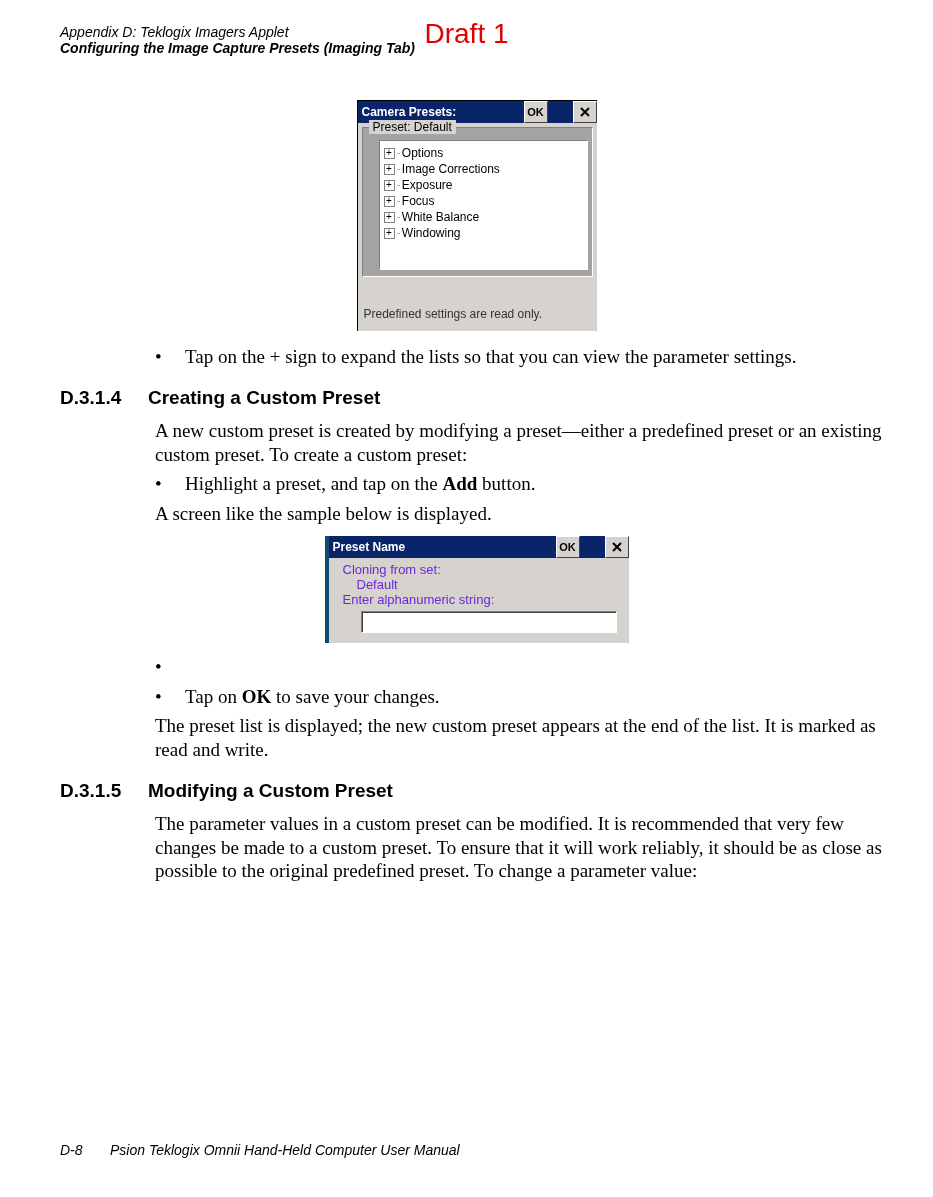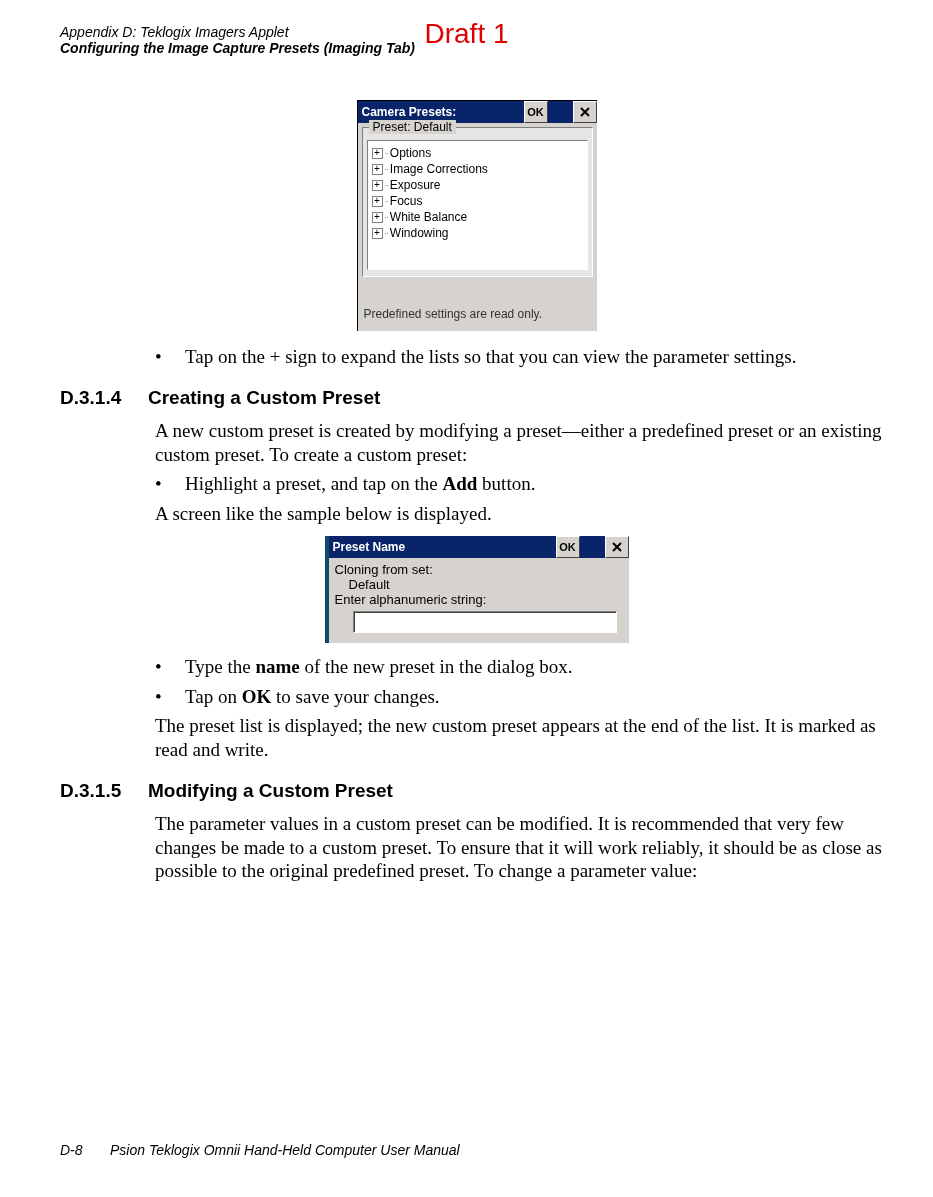--- a/index.html
+++ b/index.html
@@ -111,22 +111,22 @@
     display: flex;
     align-items: center;
     justify-content: center;
     margin-left: 1px;
   }
   .panel {
     border: 1px solid #808080;
     border-right-color:#fff;
     border-bottom-color:#fff;
     margin: 4px;
-    padding: 6px 4px 6px 4px;
-    background:#e5e5e5;
+    padding: 6px 4px 6px 16px;
+    background:#a3a3a3;
     font-size: 12px;
     color:#000;
     text-align:left;
     position:relative;
   }
   .panel-label {
     position: absolute;
     top: -8px;
     left: 6px;
     background: #d6d3ce;
@@ -177,22 +177,23 @@
   .win2 {
     font-family: Tahoma, Arial, sans-serif;
     background: #d6d3ce;
     border-left: 4px solid #0c4a6e;
     width: 300px;
     margin: 10px auto 12px auto;
   }
   .win2 .body2 {
     padding: 4px 6px 10px 6px;
     font-size: 13px;
-    color:#000000;
+    color:#6d28d9;
     text-align:left;
+    margin-left:8px;
   }
   .input2 {
     margin: 4px 6px 0 18px;
     background:#fff;
     border:1px solid #808080;
     border-right-color:#fff;
     border-bottom-color:#fff;
     height:20px;
     box-shadow: inset 1px 1px 0 #404040;
   }
@@ -297,21 +298,20 @@
       <div>Cloning from set:</div>
       <div style="padding-left:14px">Default</div>
       <div>Enter alphanumeric string:</div>
       <div class="input2"></div>
     </div>
   </div>
 
   <div class="body-text">
     <div class="bullet-row">
       <div class="bullet-dot">•</div>
-      <div><span>Type the </span><b>name</b><span> of the new preset in the dialog box.</span></div>
     </div>
     <div class="bullet-row">
       <div class="bullet-dot">•</div>
       <div><span>Tap on </span><b>OK</b><span> to save your changes.</span></div>
     </div>
     <div class="para">The preset list is displayed; the new custom preset appears at the end of the list. It is marked as read and write.</div>
   </div>
 
   <div class="section-head">
     <span class="sect-num">D.3.1.5</span><span>Modifying a Custom Preset</span>

